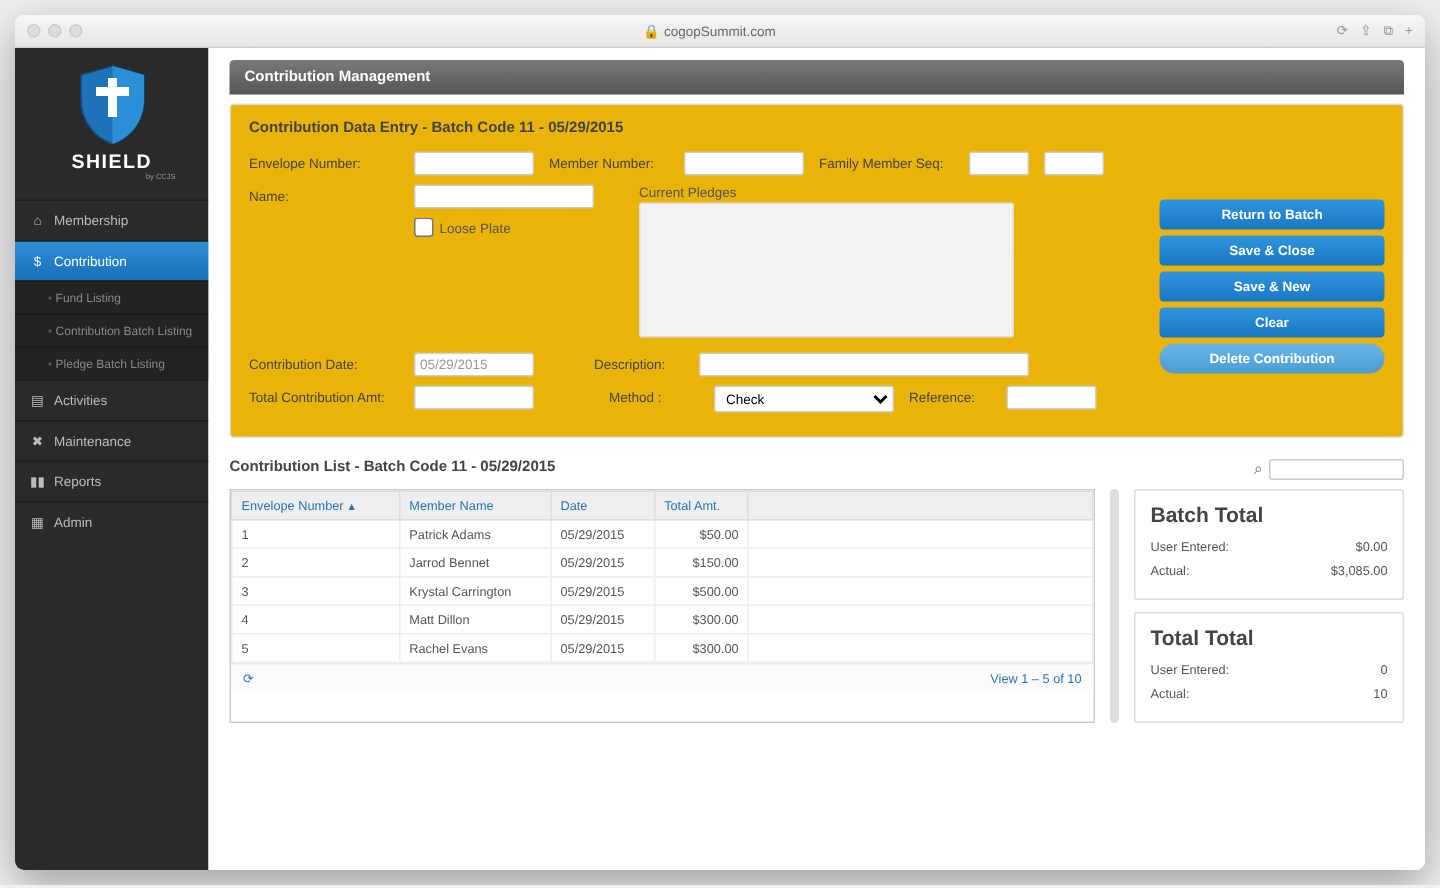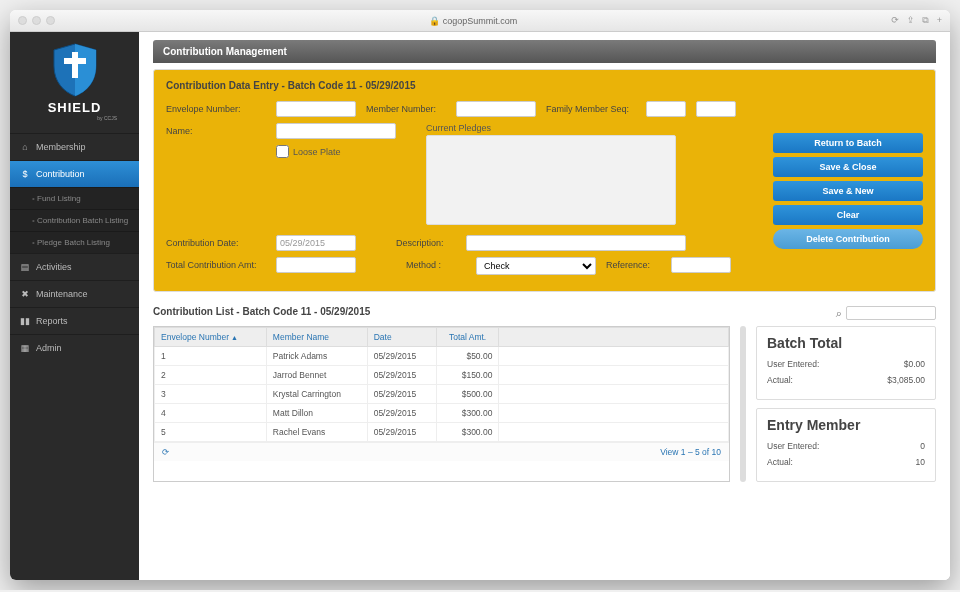--- a/index.html
+++ b/index.html
@@ -199,21 +199,21 @@
         </div>
 
         <div class="list-wrap">
           <div class="grid">
             <table>
               <thead>
                 <tr>
                   <th class="sorted">Envelope Number</th>
                   <th>Member Name</th>
                   <th>Date</th>
-                  <th style="text-align:center">Total Amt.</th>
+                  <th style="text-align:left">Total Amt.</th>
                   <th style="width:40%"></th>
                 </tr>
               </thead>
               <tbody id="grid-body">
                   <tr>
                     <td>1</td>
                     <td>Patrick Adams</td>
                     <td>05/29/2015</td>
                     <td style="text-align:right">$50.00</td>
                     <td></td>
@@ -260,21 +260,21 @@
               <div class="box-row">
                 <span>User Entered:</span>
                 <span>$0.00</span>
               </div>
               <div class="box-row">
                 <span>Actual:</span>
                 <span>$3,085.00</span>
               </div>
             </div>
             <div class="box">
-              <div class="box-title">Entry Member</div>
+              <div class="box-title">Total Total</div>
               <div class="box-row">
                 <span>User Entered:</span>
                 <span>0</span>
               </div>
               <div class="box-row">
                 <span>Actual:</span>
                 <span>10</span>
               </div>
             </div>
           </div>

